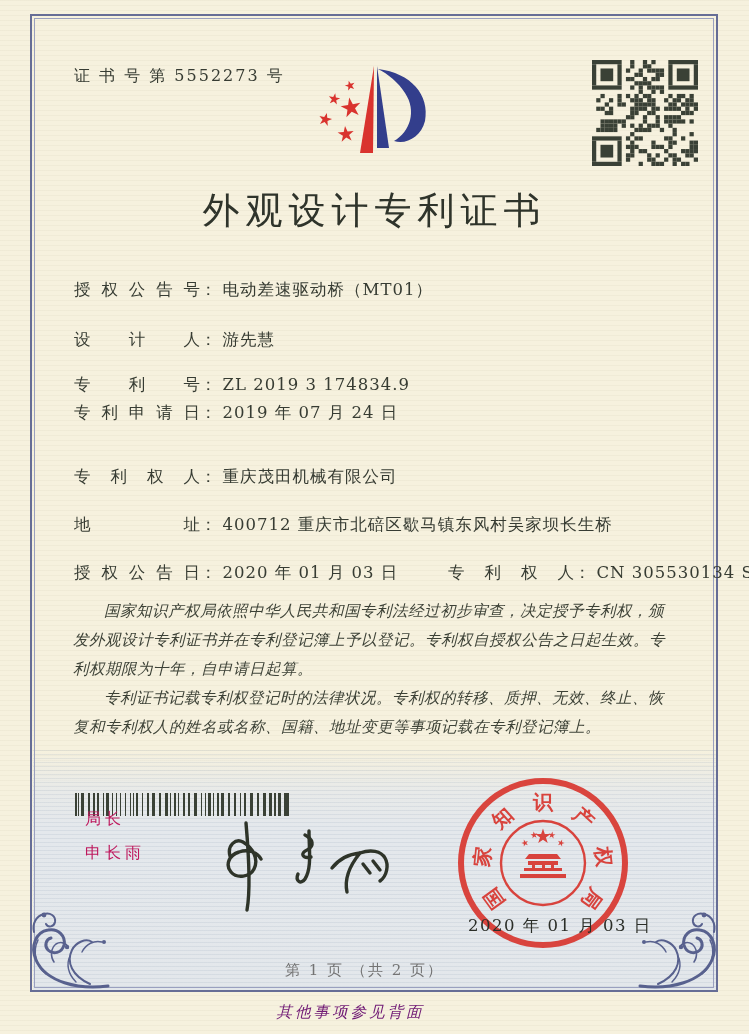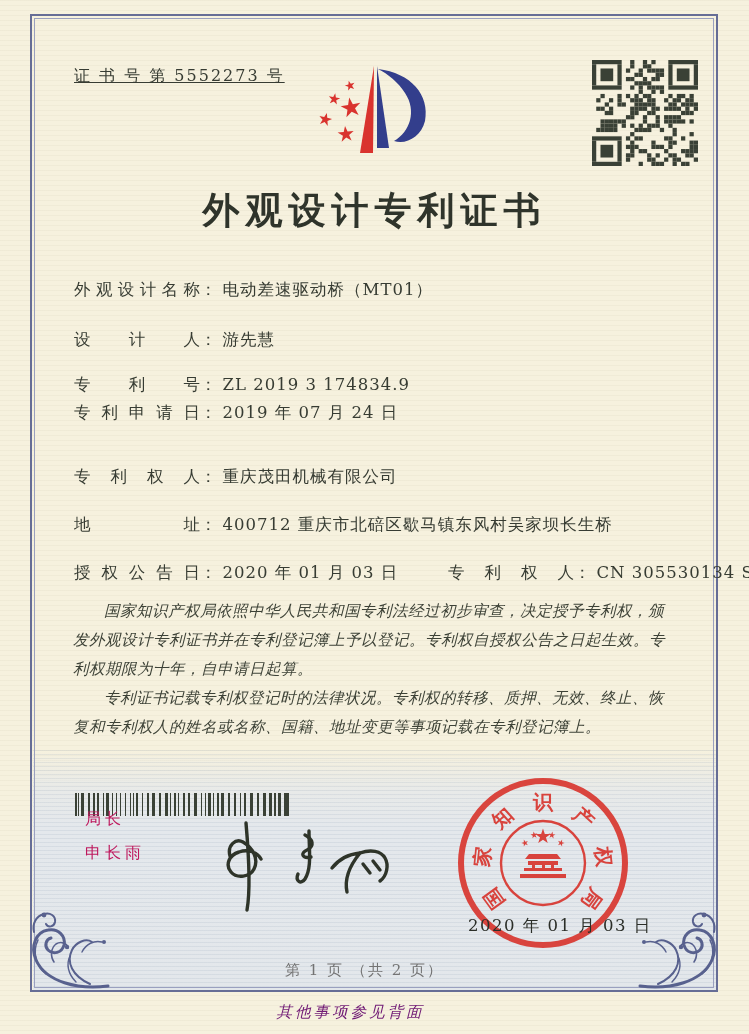--- a/index.html
+++ b/index.html
@@ -13,25 +13,25 @@
     background:repeating-linear-gradient(180deg,rgba(185,180,150,.10) 0 1px,rgba(0,0,0,0) 1px 5px);}
   .bottom-panel{position:absolute;left:33px;right:33px;top:750px;height:242px;
     background:
       repeating-linear-gradient(180deg,rgba(140,158,180,.16) 0 1px,rgba(255,255,255,0) 1px 4px),
       linear-gradient(180deg,rgba(228,232,236,0) 0%,rgba(228,232,236,.75) 16%,#e4e8ec 32%,#e3e7eb 100%);}
   .frame{position:absolute;left:30px;top:14px;width:684px;height:974px;border:2px solid #666d96;}
   .frame-inner{position:absolute;inset:2px;border:1px solid #9aa0bf;}
   .corner{position:absolute;width:92px;height:92px;}
   .corner.bl{left:20px;top:902px;}
   .corner.br{left:636px;top:902px;transform:scaleX(-1);}
-  .cert-no{position:absolute;left:74px;top:66px;font-size:16px;letter-spacing:2px;text-decoration:underline;}
+  .cert-no{position:absolute;left:74px;top:66px;font-size:16px;letter-spacing:2px;}
   .logo{position:absolute;left:303px;top:40px;}
   .qr{position:absolute;left:592px;top:60px;}
   .title{position:absolute;left:0;right:0;top:186px;text-align:center;
-    font-size:37px;font-weight:bold;letter-spacing:6px;color:#2f342b;}
+    font-size:37px;font-weight:normal;letter-spacing:6px;color:#2f342b;}
   .frow{position:absolute;left:74px;font-size:16.5px;white-space:nowrap;}
   .flabel{display:inline-block;width:126px;text-align:justify;text-align-last:justify;vertical-align:bottom;}
   .fcolon{display:inline-block;margin-right:6px;}
   .fvalue{letter-spacing:1px;}
   .grant-col2{position:absolute;left:374px;top:0;}
   .body-text{position:absolute;left:73px;right:72px;top:597px;
     font-size:15.5px;line-height:29px;letter-spacing:.5px;color:#3d4237;font-style:italic;}
   .body-text p{margin:0;text-indent:2em;}
   .barcode{position:absolute;left:75px;top:793px;}
   .director{position:absolute;left:85px;top:809px;font-size:16px;letter-spacing:4px;color:#be185d;}
@@ -312,21 +312,21 @@
       <rect x="63.6" y="101.76" width="4.24" height="4.24" fill="#3a4136"></rect>
       <rect x="67.84" y="101.76" width="4.24" height="4.24" fill="#3a4136"></rect>
       <rect x="80.56" y="101.76" width="4.24" height="4.24" fill="#3a4136"></rect>
       <rect x="89.04" y="101.76" width="4.24" height="4.24" fill="#3a4136"></rect>
       <rect x="93.28" y="101.76" width="4.24" height="4.24" fill="#3a4136"></rect>
     </svg>
 
   <div class="title">外观设计专利证书</div>
 
   <div class="frow" style="top:279px">
-    <span class="flabel">外观设计名称</span><span class="fcolon">：</span><span class="fvalue">电动差速驱动桥（MT01）</span>
+    <span class="flabel">授权公告号</span><span class="fcolon">：</span><span class="fvalue">电动差速驱动桥（MT01）</span>
   </div>
   <div class="frow" style="top:329px">
     <span class="flabel">设计人</span><span class="fcolon">：</span><span class="fvalue">游先慧</span>
   </div>
   <div class="frow" style="top:374px">
     <span class="flabel">专利号</span><span class="fcolon">：</span><span class="fvalue">ZL 2019 3 174834.9</span>
   </div>
   <div class="frow" style="top:402px">
     <span class="flabel">专利申请日</span><span class="fcolon">：</span><span class="fvalue">2019 年 07 月 24 日</span>
   </div>

